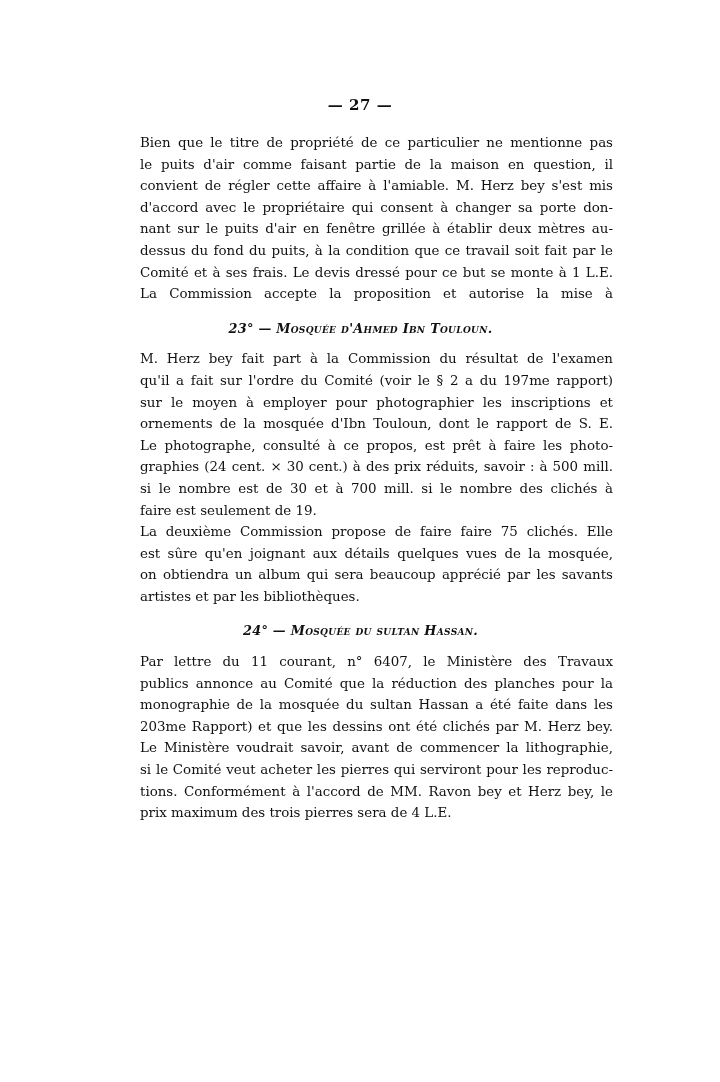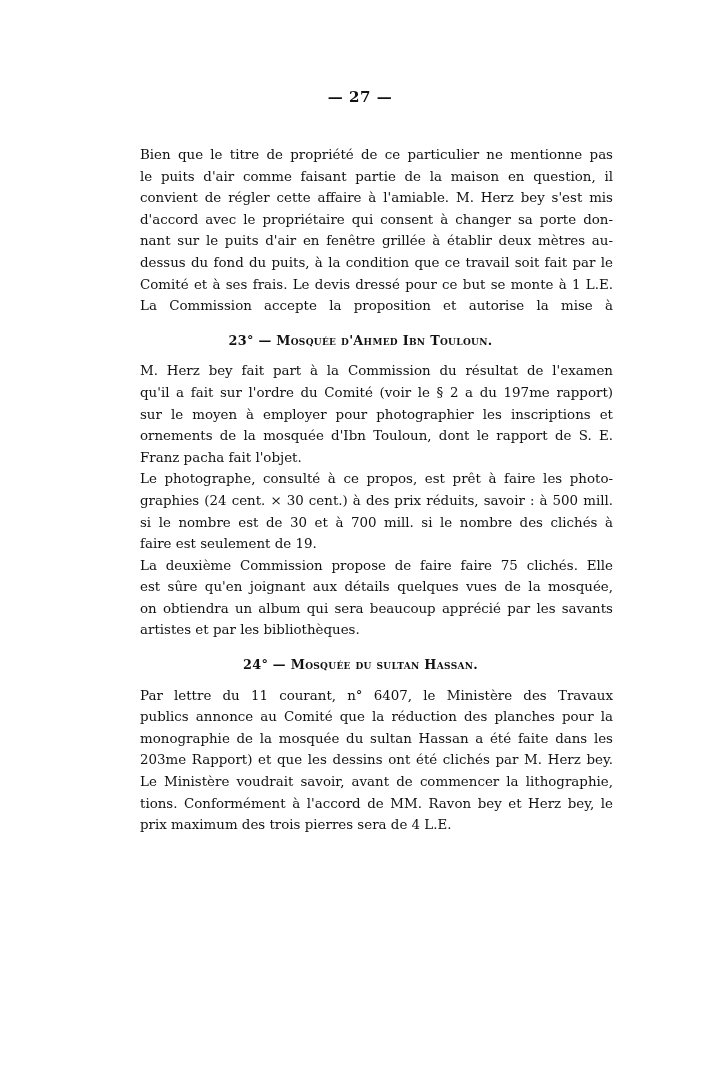--- a/index.html
+++ b/index.html
@@ -1,26 +1,26 @@
 <!DOCTYPE html>
 <html><head>
 <meta charset="utf-8">
 <style>
   html, body { margin: 0; padding: 0; background: #ffffff; }
   body { width: 720px; height: 1082px; position: relative; overflow: hidden;
          font-family: "DejaVu Serif", "Liberation Serif", serif; color: #111; }
-  .page-number { position: absolute; top: 88px; left: 0; width: 720px; text-align: center;
+  .page-number { position: absolute; top: 96px; left: 0; width: 720px; text-align: center;
                  font-size: 15px; font-weight: bold; letter-spacing: 0.5px; }
-  .body { position: absolute; left: 108px; top: 144px; width: 505px;
+  .body { position: absolute; left: 108px; top: 132px; width: 505px;
           font-size: 13.4px; line-height: 21.6px; }
   .p { margin: 0; text-align: justify; text-indent: 32px; }
   .line { display: block; text-align: justify; text-align-last: justify; white-space: nowrap; }
   .line.last { text-align-last: left; }
   .heading { text-align: center; margin: 13px 0 9px 0; font-size: 12.8px; font-weight: bold;
-             font-variant: small-caps; letter-spacing: 0.3px; }
+             font-variant: small-caps; letter-spacing: 0.3px; font-style: italic; }
 </style>
 </head>
 <body>
 
 <div class="page-number">— 27 —</div>
 
 <div class="body">
 
   <div class="p">
     <span class="line" style="text-indent: 32px; display: block;">Bien que le titre de propriété de ce particulier ne mentionne pas</span>
@@ -35,21 +35,20 @@
     <span class="line" style="text-indent: 32px; display: block;">La Commission accepte la proposition et autorise la mise à</span>
   </div>
 
   <div class="heading">23° — Mosquée d'Ahmed Ibn Touloun.</div>
 
   <div class="p">
     <span class="line" style="text-indent: 32px; display: block;">M. Herz bey fait part à la Commission du résultat de l'examen</span>
     <span class="line" style="display: block;">qu'il a fait sur l'ordre du Comité (voir le § 2 a du 197me rapport)</span>
     <span class="line" style="display: block;">sur le moyen à employer pour photographier les inscriptions et</span>
     <span class="line" style="display: block;">ornements de la mosquée d'Ibn Touloun, dont le rapport de S. E.</span>
-    <span class="line last" style="display: block;">Franz pacha fait l'objet.</span>
   </div>
   <div class="p">
     <span class="line" style="text-indent: 32px; display: block;">Le photographe, consulté à ce propos, est prêt à faire les photo-</span>
     <span class="line" style="display: block;">graphies (24 cent. × 30 cent.) à des prix réduits, savoir : à 500 mill.</span>
     <span class="line" style="display: block;">si le nombre est de 30 et à 700 mill. si le nombre des clichés à</span>
     <span class="line last" style="display: block;">faire est seulement de 19.</span>
   </div>
   <div class="p">
     <span class="line" style="text-indent: 32px; display: block;">La deuxième Commission propose de faire faire 75 clichés. Elle</span>
     <span class="line" style="display: block;">est sûre qu'en joignant aux détails quelques vues de la mosquée,</span>
@@ -58,17 +57,18 @@
   </div>
 
   <div class="heading">24° — Mosquée du sultan Hassan.</div>
 
   <div class="p">
     <span class="line" style="text-indent: 32px; display: block;">Par lettre du 11 courant, n° 6407, le Ministère des Travaux</span>
     <span class="line" style="display: block;">publics annonce au Comité que la réduction des planches pour la</span>
     <span class="line" style="display: block;">monographie de la mosquée du sultan Hassan a été faite dans les</span>
     <span class="line" style="display: block;">203me Rapport) et que les dessins ont été clichés par M. Herz bey.</span>
     <span class="line" style="display: block;">Le Ministère voudrait savoir, avant de commencer la lithographie,</span>
+    <span class="line" style="display: block;">si le Comité veut acheter les pierres qui serviront pour les reproduc-</span>
     <span class="line" style="display: block;">tions. Conformément à l'accord de MM. Ravon bey et Herz bey, le</span>
     <span class="line last" style="display: block;">prix maximum des trois pierres sera de 4 L.E.</span>
   </div>
 
 </div>
 
 </body></html>

